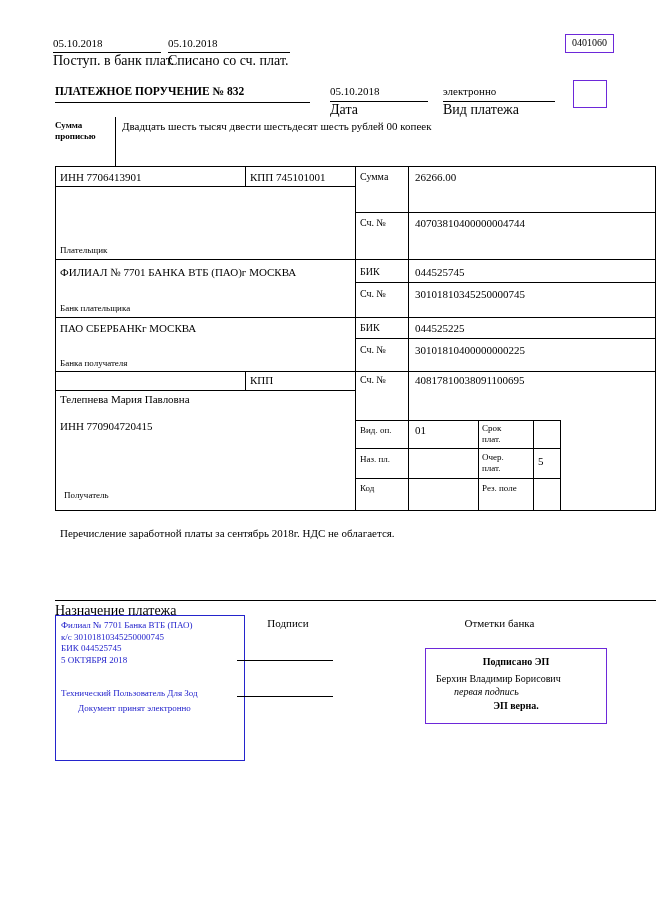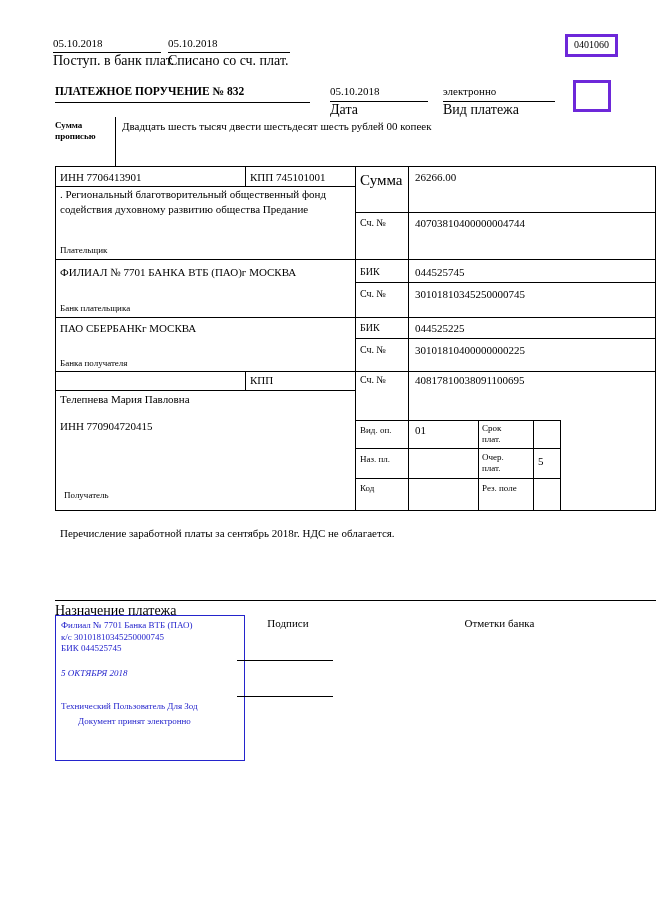--- a/index.html
+++ b/index.html
@@ -1,21 +1,21 @@
 <!DOCTYPE html>
 <html><head>
 <meta charset="utf-8">
 <style>
   html,body{margin:0;padding:0;background:#9a9a9a;}
   .page{position:relative;width:660px;height:919px;background:#ffffff;margin:0 auto;
         font-family:"Liberation Serif",serif;color:#000;font-size:11px;line-height:1.35;overflow:hidden;}
   .abs{position:absolute;}
   .hline{position:absolute;height:0;border-top:1px solid #000;}
   .vline{position:absolute;width:0;border-left:1px solid #000;}
-  .box{position:absolute;border:3px solid #6d28d9;}
+  .box{position:absolute;border:1px solid #6d28d9;}
   .ul{border-bottom:1px solid #000;}
   .tiny{font-size:14px;line-height:1.2;}
   .sec{font-size:9px;line-height:1.2;}
   .b{font-weight:bold;}
   .i{font-style:italic;}
   .c{text-align:center;}
   .bluebox{position:absolute;border:1px solid #2424cc;color:#2424cc;font-size:9px;line-height:1.3;padding:4px 5px;}
   .table{position:absolute;left:55px;top:166px;width:601px;height:447px;}
 </style>
 </head>
@@ -68,23 +68,22 @@
     <div class="vline" style="left:300px;top:0;height:344px;"></div>
     <div class="vline" style="left:353px;top:0;height:344px;"></div>
     <div class="vline" style="left:190px;top:0;height:20px;"></div>
     <div class="vline" style="left:190px;top:205px;height:19px;"></div>
     <div class="vline" style="left:423px;top:254px;height:90px;"></div>
     <div class="vline" style="left:478px;top:254px;height:90px;"></div>
     <div class="vline" style="left:505px;top:254px;height:90px;"></div>
 
     <div class="abs" style="left:5px;top:4px;">ИНН 7706413901</div>
     <div class="abs" style="left:195px;top:4px;">КПП 745101001</div>
-    <div class="abs" style="left:305px;top:4px;font-size:15px;">Сумма</div>
+    <div class="abs" style="left:305px;top:4px;font-size:10px;">Сумма</div>
     <div class="abs" style="left:360px;top:4px;">26266.00</div>
-    <div class="abs" style="left:5px;top:21px;width:292px;line-height:1.38;">. Региональный благотворительный общественный фонд содействия духовному развитию общества Предание</div>
     <div class="abs" style="left:305px;top:50px;font-size:10px;">Сч. №</div>
     <div class="abs" style="left:360px;top:50px;">40703810400000004744</div>
     <div class="abs sec" style="left:5px;top:79px;">Плательщик</div>
 
     <div class="abs" style="left:5px;top:99px;">ФИЛИАЛ № 7701 БАНКА ВТБ (ПАО)г МОСКВА</div>
     <div class="abs" style="left:305px;top:99px;font-size:10px;">БИК</div>
     <div class="abs" style="left:360px;top:99px;">044525745</div>
     <div class="abs" style="left:305px;top:121px;font-size:10px;">Сч. №</div>
     <div class="abs" style="left:360px;top:121px;">30101810345250000745</div>
     <div class="abs sec" style="left:5px;top:137px;">Банк плательщика</div>
@@ -117,22 +116,28 @@
   <div class="hline" style="left:55px;top:600px;width:601px;"></div>
   <div class="abs tiny" style="left:55px;top:603px;">Назначение платежа</div>
 
   <div class="abs c" style="left:240px;top:616px;width:96px;">Подписи</div>
   <div class="abs c" style="left:427px;top:616px;width:145px;">Отметки банка</div>
 
   <div class="bluebox" style="left:55px;top:615px;width:178px;height:136px;">
     <div>Филиал № 7701 Банка ВТБ (ПАО)</div>
     <div>к/с 30101810345250000745</div>
     <div>БИК 044525745</div>
-    <div style="margin-top:13px;font-style:italic;">5 ОКТЯБРЯ 2018</div>
+    <div style="">5 ОКТЯБРЯ 2018</div>
     <div style="margin-top:21px;width:150px;">Технический Пользователь Для Зод</div>
     <div style="margin-top:4px;margin-left:17px;">Документ принят электронно</div>
   </div>
 
   <div class="hline" style="left:237px;top:660px;width:96px;"></div>
   <div class="hline" style="left:237px;top:696px;width:96px;"></div>
 
+  <div class="box" style="left:425px;top:648px;width:180px;height:74px;font-size:10px;line-height:1.35;">
+    <div class="b c" style="margin-top:6px;">Подписано ЭП</div>
+    <div style="margin-top:3px;margin-left:10px;">Берхин Владимир Борисович</div>
+    <div class="i" style="margin-left:28px;">первая подпись</div>
+    <div class="b c">ЭП верна.</div>
+  </div>
 
 </div>
 
 </body></html>

